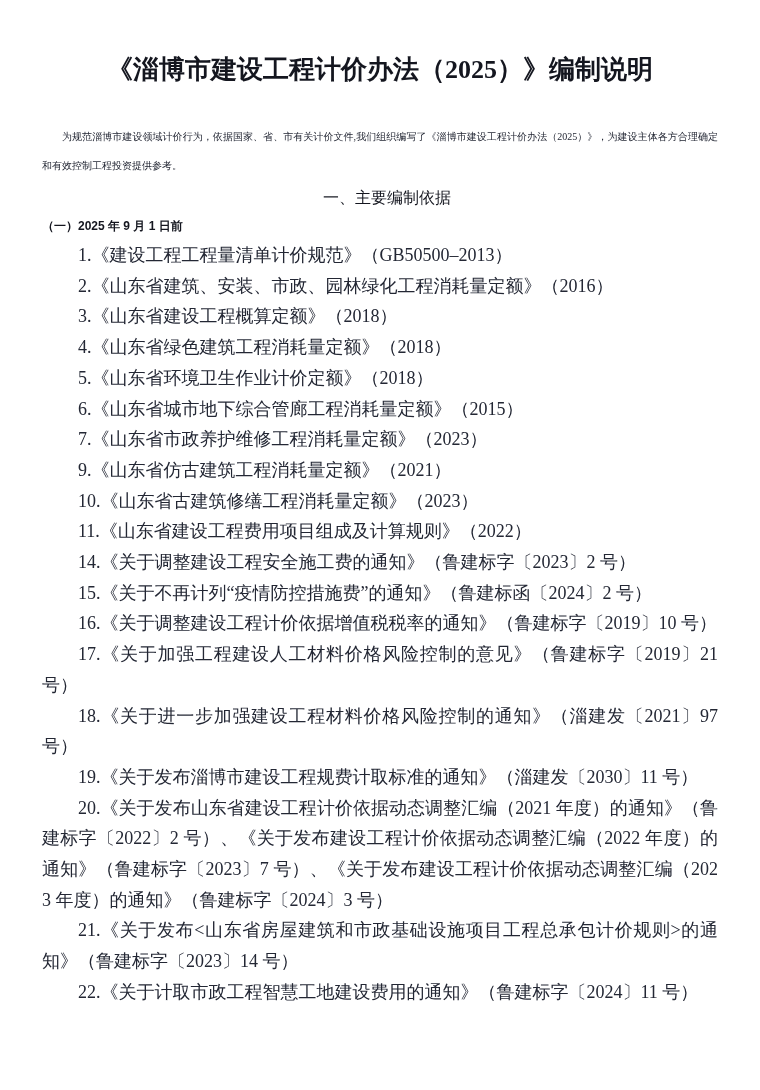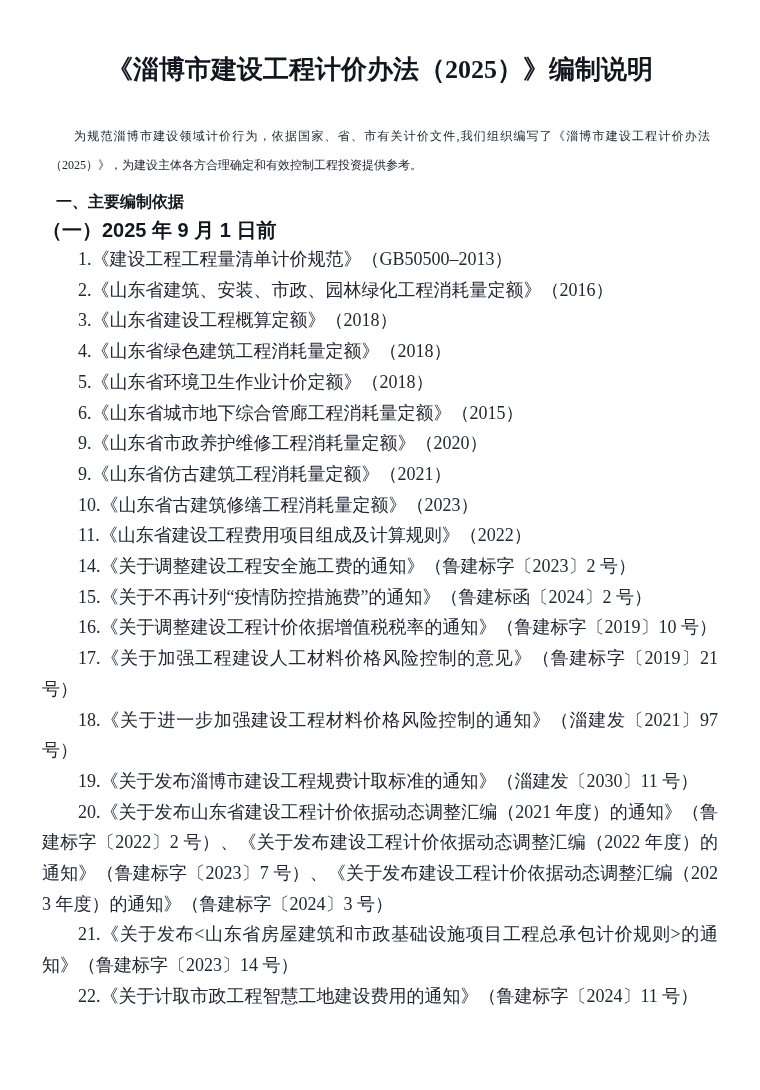--- a/index.html
+++ b/index.html
@@ -30,40 +30,41 @@
     margin: 0 0 32px 0;
     font-size: 26px;
     line-height: 40px;
     font-weight: bold;
     text-align: center;
     color: var(--title);
     font-family: "Liberation Serif", "DejaVu Serif", serif;
     white-space: nowrap;
   }
   .intro-para {
-    margin: 8px;
-    font-size: 12px;
+    margin: 0;
+    font-size: 10px;
     line-height: 29px;
     text-align: justify;
     text-indent: 2em;
     color: var(--text);
   }
   .section-heading {
     margin: 4px 0 0 0;
     padding-left: 14px;
     font-size: 16px;
     line-height: 28px;
-    font-weight: bold;
+    font-weight: normal;
     color: var(--title);
     font-family: "Liberation Sans", "DejaVu Sans", sans-serif;
+    text-align: center;
   }
   .subsection-heading {
     margin: 0;
     padding-left: 0;
-    font-size: 20px;
+    font-size: 12px;
     line-height: 28px;
     font-weight: bold;
     color: var(--title);
     font-family: "Liberation Sans", "DejaVu Sans", sans-serif;
   }
   .ref-item {
     margin: 0;
     font-size: 18px;
     line-height: 30.7px;
     text-align: justify;
@@ -83,21 +84,21 @@
   <h2 class="section-heading">一、主要编制依据</h2>
 
   <h3 class="subsection-heading">（一）2025 年 9 月 1 日前</h3>
 
   <p class="ref-item">1.《建设工程工程量清单计价规范》（GB50500–2013）</p>
     <p class="ref-item">2.《山东省建筑、安装、市政、园林绿化工程消耗量定额》（2016）</p>
     <p class="ref-item">3.《山东省建设工程概算定额》（2018）</p>
     <p class="ref-item">4.《山东省绿色建筑工程消耗量定额》（2018）</p>
     <p class="ref-item">5.《山东省环境卫生作业计价定额》（2018）</p>
     <p class="ref-item">6.《山东省城市地下综合管廊工程消耗量定额》（2015）</p>
-    <p class="ref-item">9.《山东省市政养护维修工程消耗量定额》（2020）</p>
+    <p class="ref-item">7.《山东省市政养护维修工程消耗量定额》（2023）</p>
     <p class="ref-item">9.《山东省仿古建筑工程消耗量定额》（2021）</p>
     <p class="ref-item">10.《山东省古建筑修缮工程消耗量定额》（2023）</p>
     <p class="ref-item">11.《山东省建设工程费用项目组成及计算规则》（2022）</p>
     <p class="ref-item">14.《关于调整建设工程安全施工费的通知》（鲁建标字〔2023〕2 号）</p>
     <p class="ref-item">15.《关于不再计列“疫情防控措施费”的通知》（鲁建标函〔2024〕2 号）</p>
     <p class="ref-item">16.《关于调整建设工程计价依据增值税税率的通知》（鲁建标字〔2019〕10 号）</p>
     <p class="ref-item">17.《关于加强工程建设人工材料价格风险控制的意见》（鲁建标字〔2019〕21 号）</p>
     <p class="ref-item">18.《关于进一步加强建设工程材料价格风险控制的通知》（淄建发〔2021〕97 号）</p>
     <p class="ref-item">19.《关于发布淄博市建设工程规费计取标准的通知》（淄建发〔2030〕11 号）</p>
     <p class="ref-item">20.《关于发布山东省建设工程计价依据动态调整汇编（2021 年度）的通知》（鲁建标字〔2022〕2 号）、《关于发布建设工程计价依据动态调整汇编（2022 年度）的通知》（鲁建标字〔2023〕7 号）、《关于发布建设工程计价依据动态调整汇编（2023 年度）的通知》（鲁建标字〔2024〕3 号）</p>

